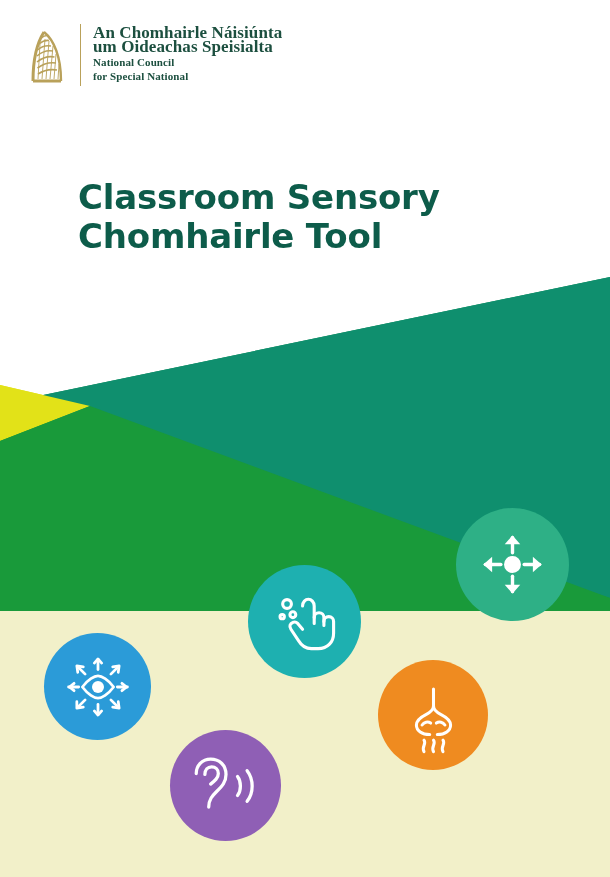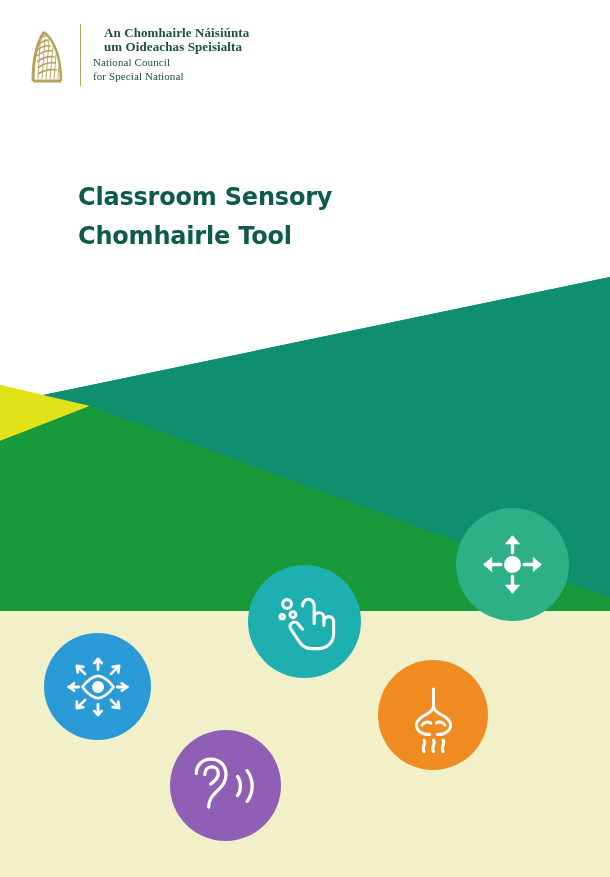--- a/index.html
+++ b/index.html
@@ -46,48 +46,47 @@
     background: #b9a15a;
     margin-right: 12px;
   }
   .logo-text {
     padding-top: 2px;
   }
   .logo-text .ga {
     color: #1c4f3f;
     font-family: "Liberation Serif", serif;
     font-weight: bold;
-    font-size: 13px;
+    font-size: 17px;
     line-height: 13.5px;
     letter-spacing: 0.1px;
-    margin-left: 11px;
   }
   .logo-text .en {
     color: #1c4f3f;
     font-family: "Liberation Serif", serif;
-    font-weight: normal;
+    font-weight: bold;
     font-size: 11px;
     line-height: 13.5px;
     margin-top: 3px;
     letter-spacing: 0.1px;
   }
 
   
   .title-block {
     position: absolute;
     left: 78px;
     top: 178px;
     width: 470px;
   }
   .title-block h1 {
     margin: 0;
     color: #0d5c4a;
     font-family: "DejaVu Sans", sans-serif;
     font-weight: bold;
-    font-size: 24px;
+    font-size: 34px;
     line-height: 39px;
     letter-spacing: -0.2px;
   }
 
   
   .icon-circle {
     position: absolute;
     border-radius: 50%;
     display: flex;
     align-items: center;

